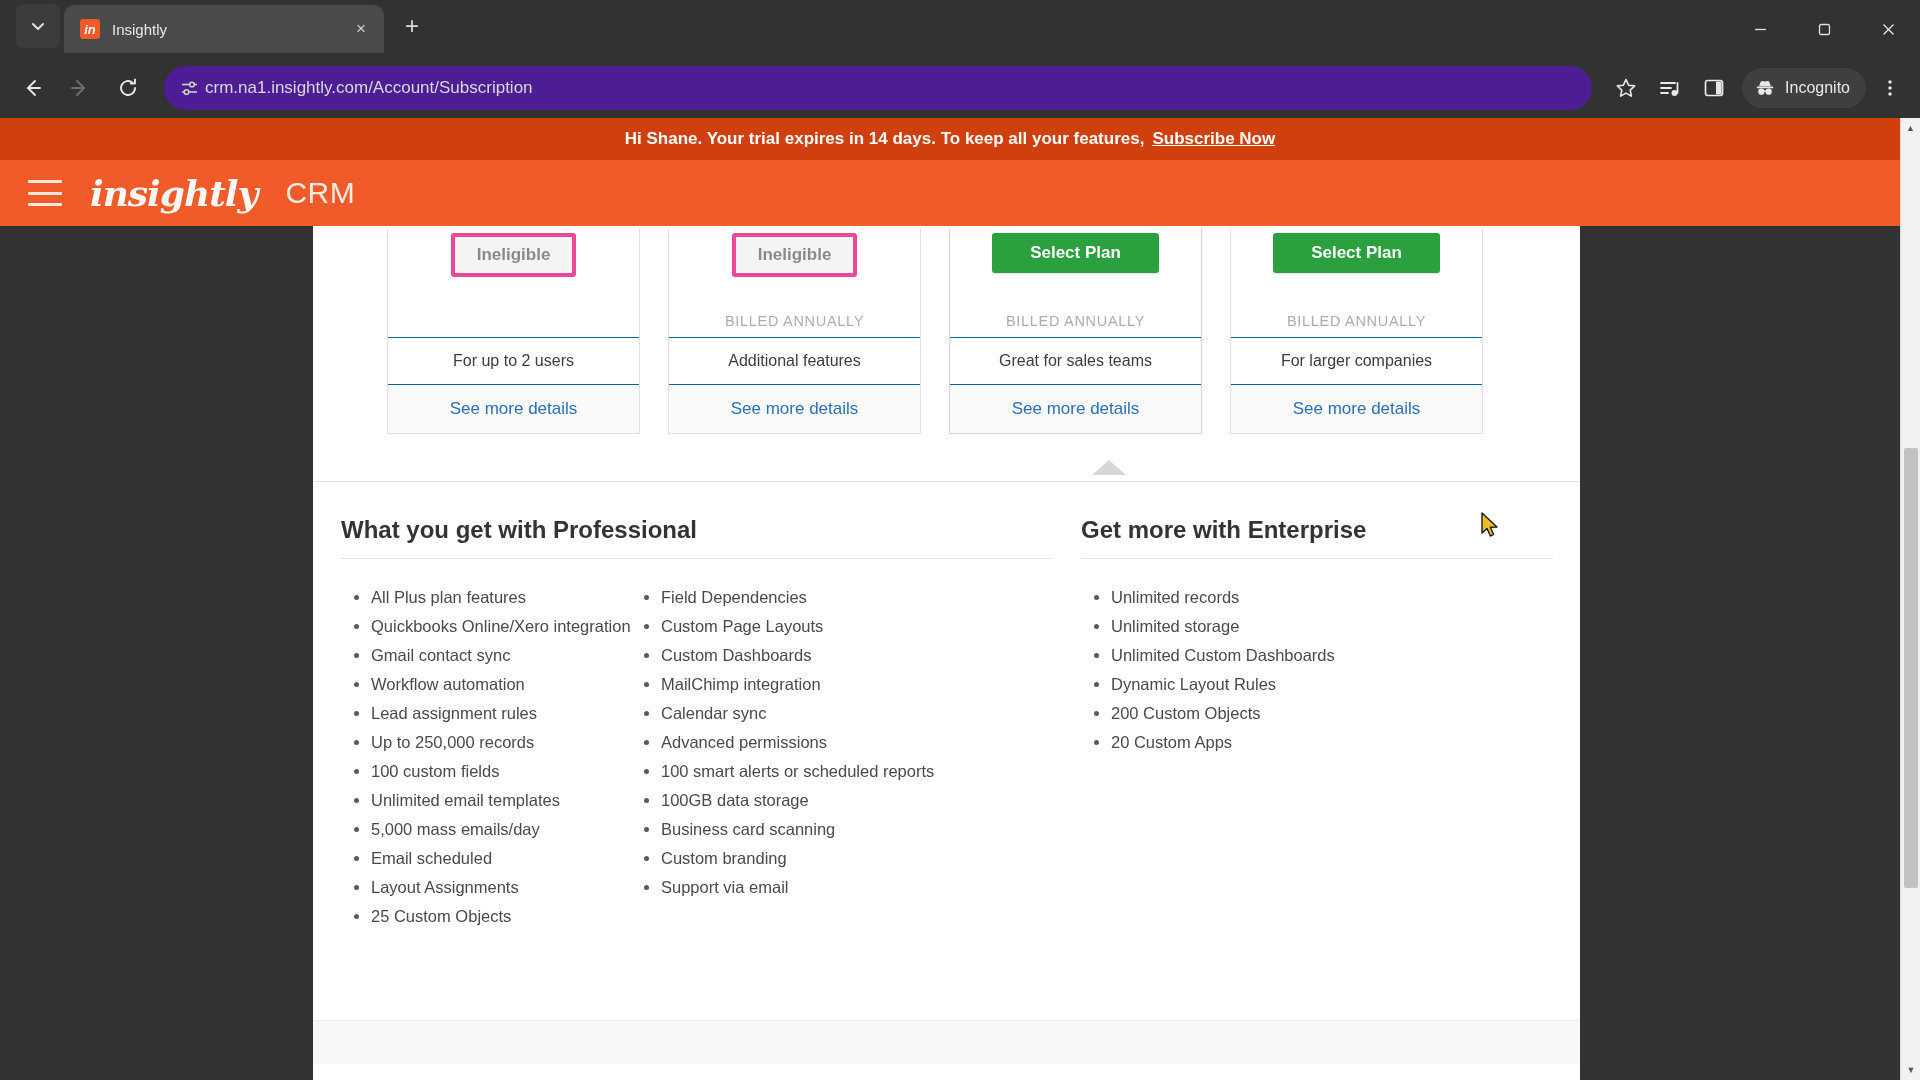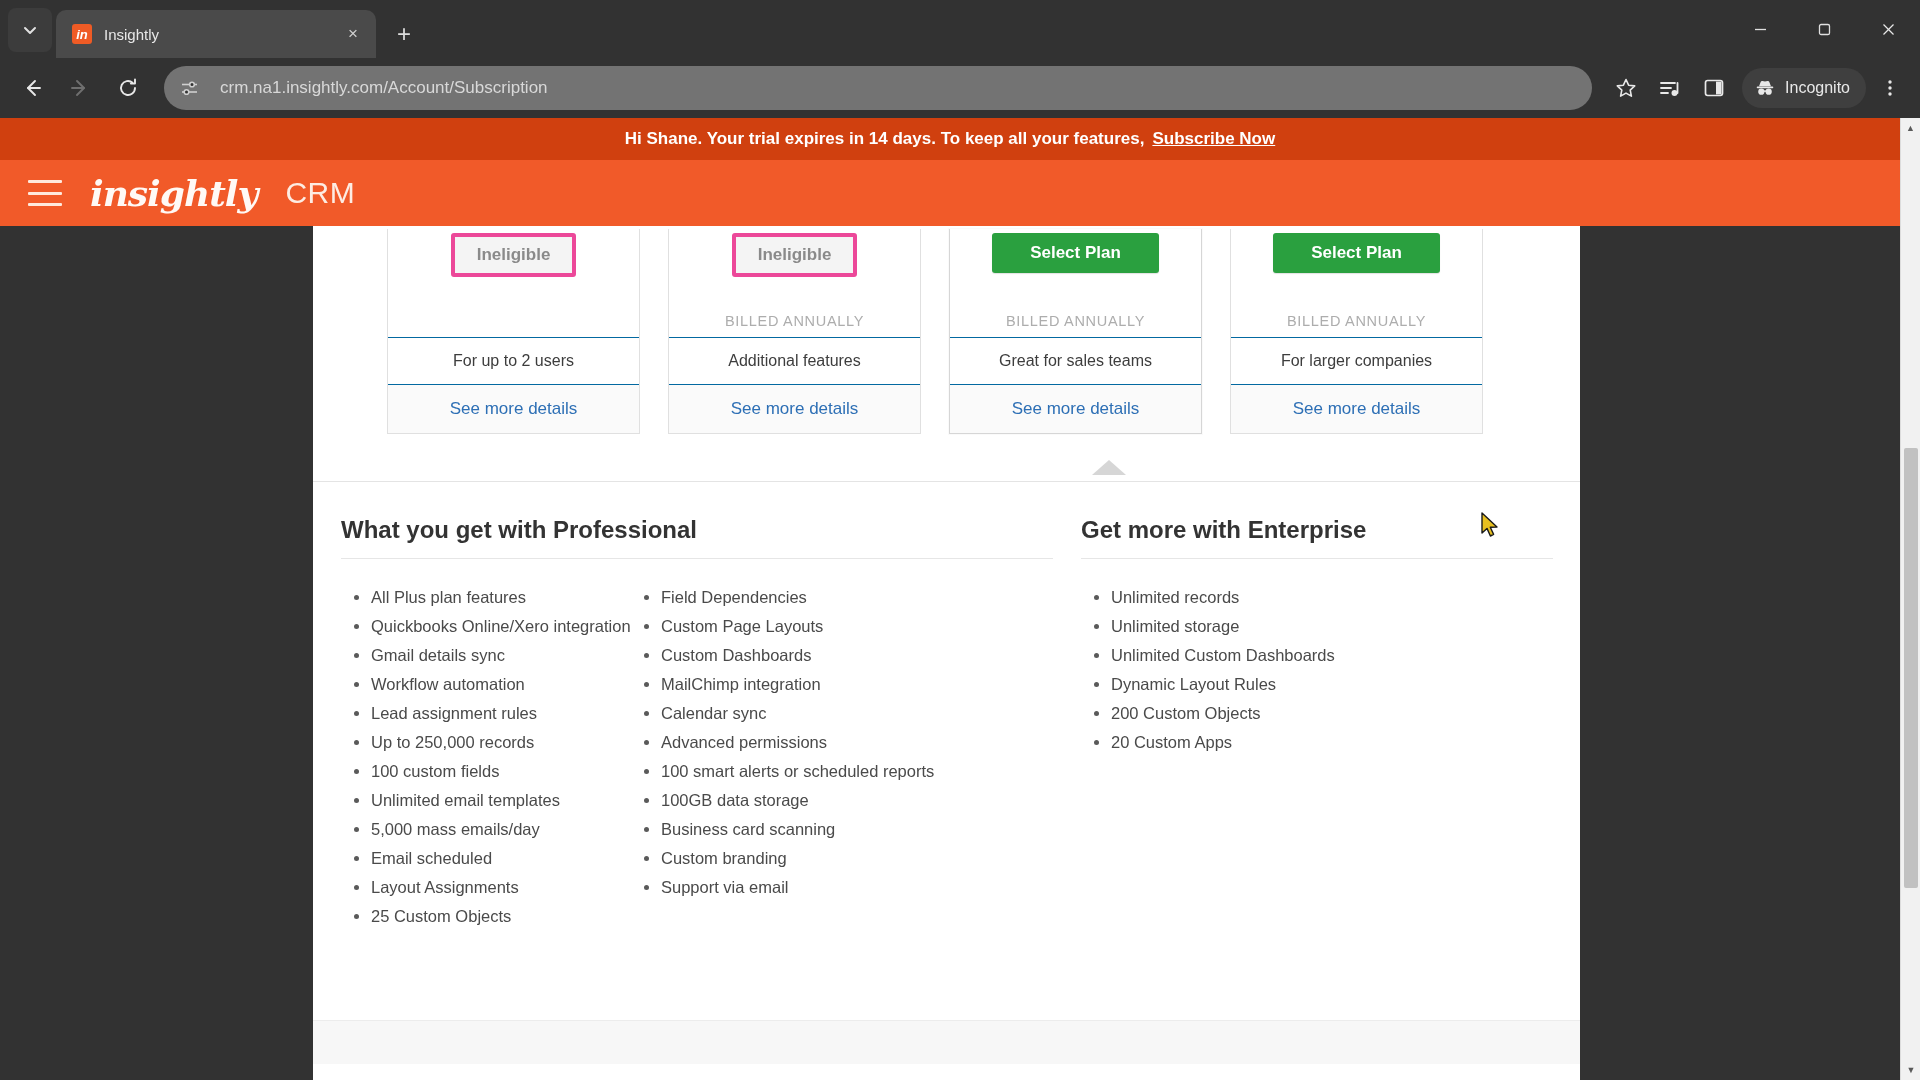--- a/index.html
+++ b/index.html
@@ -9,21 +9,21 @@
     overflow: hidden;
     font-family: "Liberation Sans", sans-serif;
     background: #323232;
   }
 
   
   .browser { width: 1920px; height: 1080px; position: relative; background: #323232; }
 
   .tabstrip {
     height: 58px; background: #323232;
-    display: flex; align-items: flex-end; padding-left: 4px; position: relative;
+    display: flex; align-items: center; padding-left: 12px; position: relative;
   }
   .tab-search {
     width: 44px; height: 44px; margin: 0 4px 6px 4px;
     border-radius: 8px; background: #3c3c3c;
     display: flex; align-items: center; justify-content: center;
     cursor: pointer; flex: none;
   }
   .tab-search svg { width: 16px; height: 16px; }
   .tab {
     height: 48px; width: 320px;
@@ -64,22 +64,22 @@
     height: 60px; background: #323232;
     display: flex; align-items: center; padding: 0 10px; gap: 4px;
   }
   .nav-btn {
     width: 44px; height: 44px; border-radius: 50%;
     display: flex; align-items: center; justify-content: center;
     color: #e8e8e8; cursor: pointer; flex: none;
   }
   .nav-btn.disabled { color: #6f6f6f; }
   .omnibox {
-    flex: 1; height: 44px; background: #737373; border-radius: 22px;
-    display: flex; align-items: center; padding: 0 16px; gap: 21px;
+    flex: 1; height: 44px; background: #4c1d95; border-radius: 22px;
+    display: flex; align-items: center; padding: 0 16px; gap: 6px;
     margin: 0 10px; cursor: text; min-width: 0; justify-content: space-between;
   }
   .omnibox-url {
     flex: 1; color: #d8d8d8; font-size: 17px;
     white-space: nowrap; overflow: hidden; text-overflow: ellipsis;
   }
   .tb-icon {
     width: 40px; height: 40px; border-radius: 50%;
     display: flex; align-items: center; justify-content: center;
     color: #e8e8e8; cursor: pointer; flex: none;
@@ -396,21 +396,21 @@
 
         <div class="details">
 
           <div class="details-col-left">
             <div class="details-title">What you get with Professional</div>
             <div class="title-rule"></div>
             <div class="feat-cols">
               <ul class="feat-list col-a">
                 <li>All Plus plan features</li>
                 <li>Quickbooks Online/Xero integration</li>
-                <li>Gmail details sync</li>
+                <li>Gmail contact sync</li>
                 <li>Workflow automation</li>
                 <li>Lead assignment rules</li>
                 <li>Up to 250,000 records</li>
                 <li>100 custom fields</li>
                 <li>Unlimited email templates</li>
                 <li>5,000 mass emails/day</li>
                 <li>Email scheduled</li>
                 <li>Layout Assignments</li>
                 <li>25 Custom Objects</li>
               </ul>

